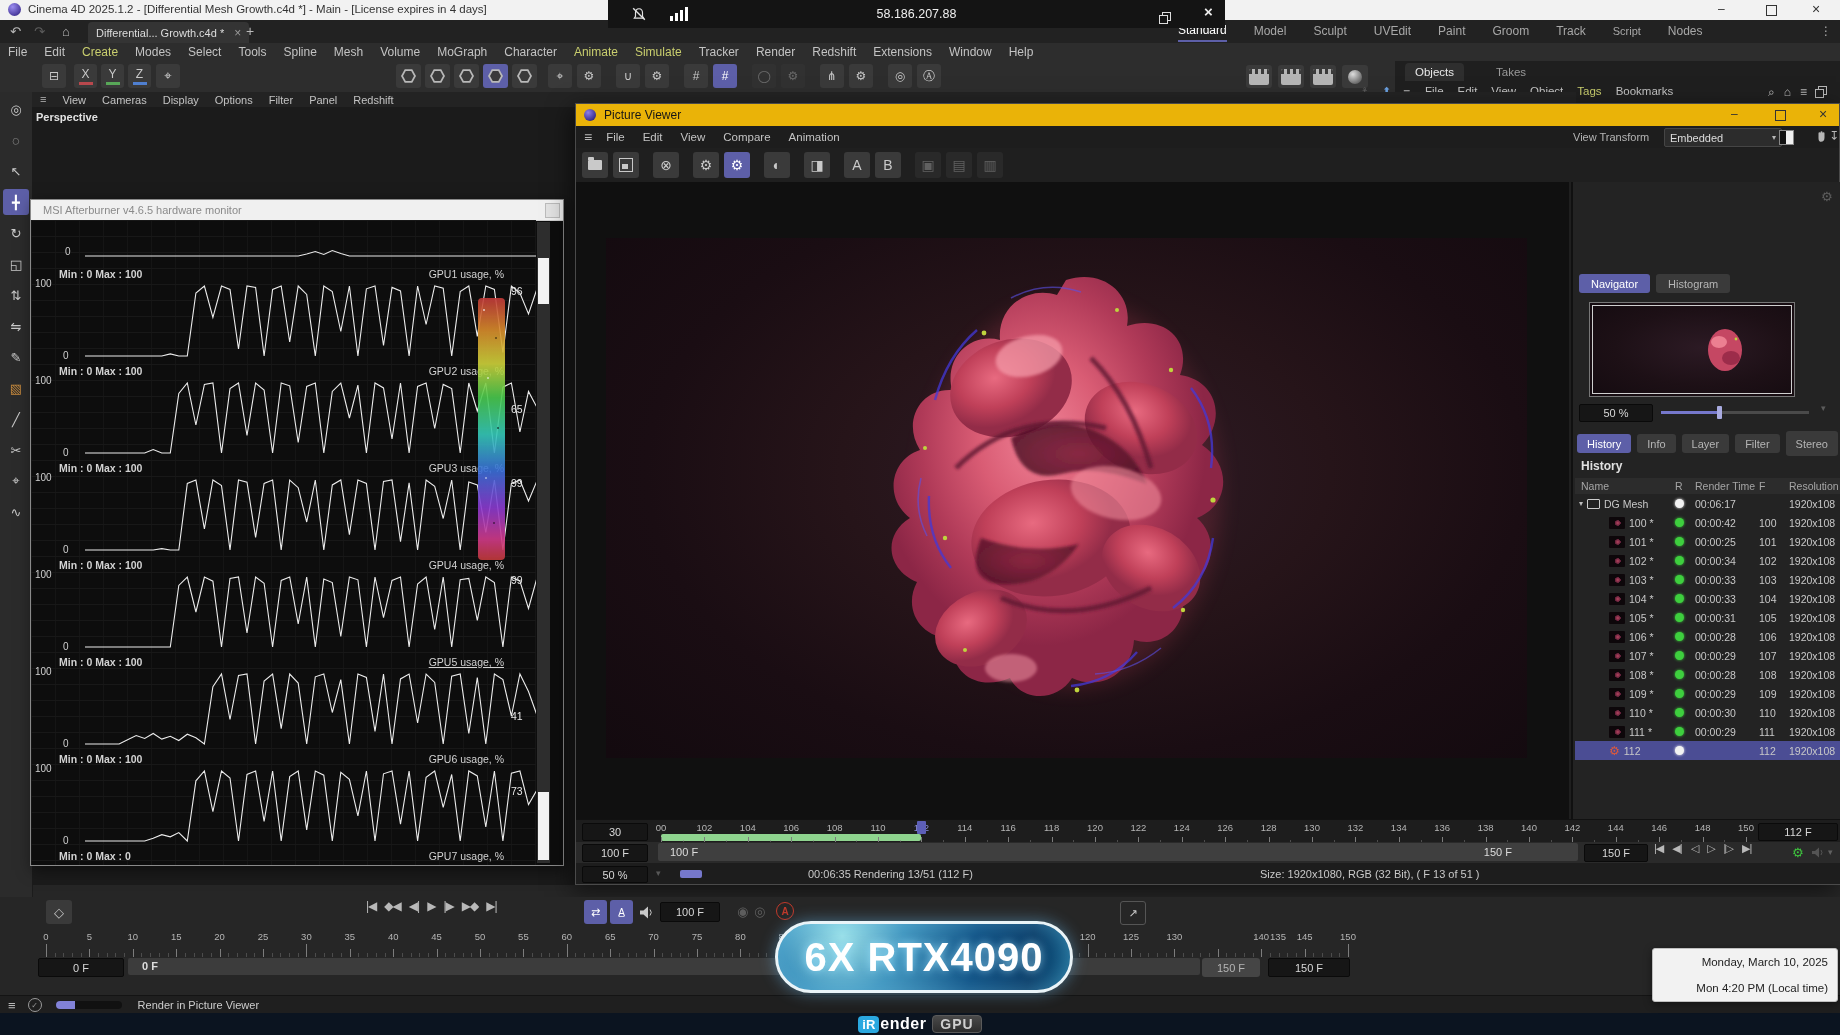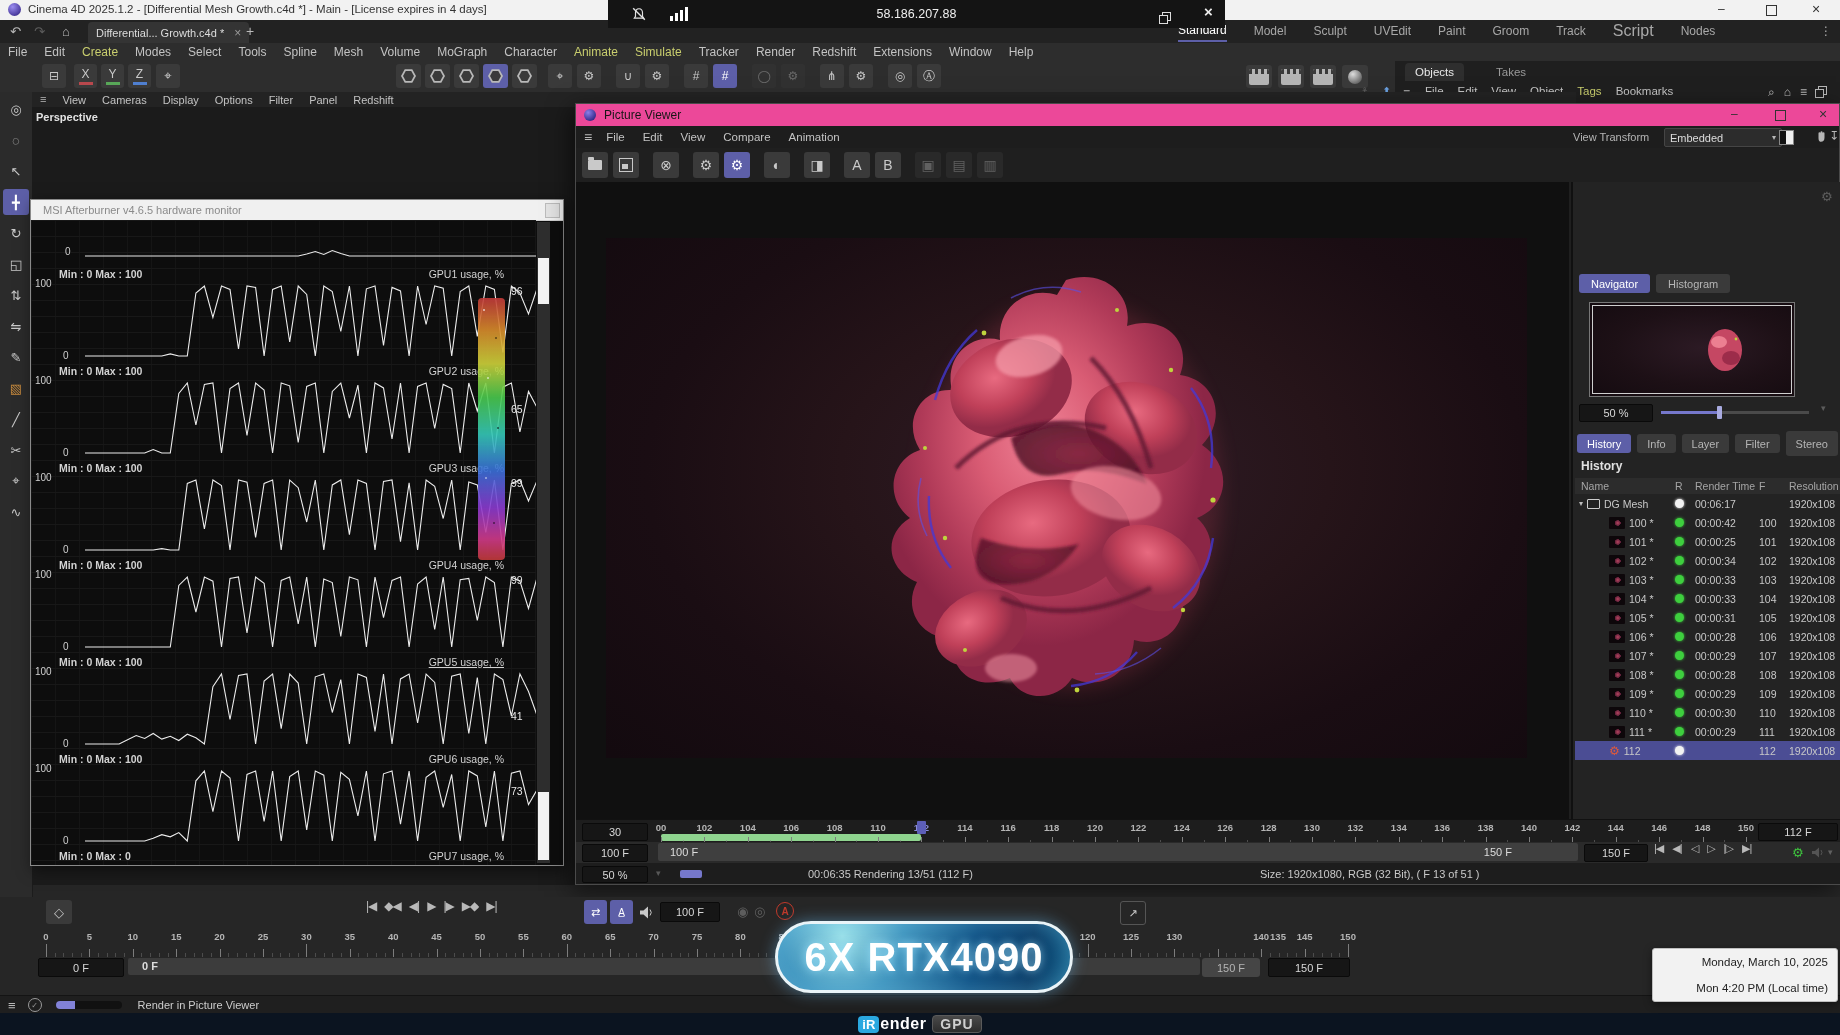--- a/index.html
+++ b/index.html
@@ -18,21 +18,21 @@
   .dupsq:before{content:"";position:absolute;left:2px;top:-2px;width:7px;height:7px;border:1.2px solid currentColor;}
   .dupsq:after{content:"";position:absolute;left:-1px;top:1px;width:7px;height:7px;border:1.2px solid currentColor;background:inherit;}
   .hex{width:15px;height:15px;background:#b9b9b9;clip-path:polygon(25% 5%,75% 5%,100% 50%,75% 95%,25% 95%,0% 50%);position:relative;}
   .hex i{position:absolute;inset:2px;background:#3a3a3a;clip-path:polygon(25% 5%,75% 5%,100% 50%,75% 95%,25% 95%,0% 50%);}
   .clap{width:20px;height:16px;background:#b5b5b5;border-radius:2px;position:relative;}
   .clap:before{content:"";position:absolute;left:0;right:0;top:0;height:5px;border-radius:2px 2px 0 0;
      background:repeating-linear-gradient(90deg,#3a3a3a 0 3px,#b5b5b5 3px 6px);}
   .menuitem{color:#c3c3c3;font-size:12px;cursor:default;}
   .accent{color:#c9ce6e;}
   .tick{position:absolute;bottom:0;width:1px;background:#7d7d7d;}
-  .ticklabel{position:absolute;top:0;color:#b5b5b5;font-size:9.5px;transform:translateX(-50%);font-weight:bold;}
+  .ticklabel{position:absolute;top:0;color:#b5b5b5;font-size:9.5px;transform:translateX(-50%);}
   .dot{width:9px;height:9px;border-radius:50%;display:inline-block;}
   .hrow{display:grid;grid-template-columns:100px 20px 64px 30px 56px;align-items:center;height:19px;
         color:#c8c8c8;font-size:10.5px;}
   .chip{background:#3a3a3a;color:#b5b5b5;border-radius:3px;font-size:11px;display:flex;align-items:center;justify-content:center;height:19px;}
   svg{display:block;}
 </style>
 </head>
 <body>
 
 <div id="root">
@@ -55,21 +55,21 @@
     </div>
     <span class="abs" style="left:246px;top:3px;color:#bbb;font-size:14px;">+</span>
     <div class="abs r" id="workspaceTabs" style="left:1178px;top:3px;height:18px;gap:27px;">
         <span style="font-size: 12px; color: rgb(255, 255, 255); padding-bottom: 3px; border-bottom: 2px solid rgb(93, 95, 168);">Standard</span>
         <span style="font-size: 12px; color: rgb(168, 168, 168); padding-bottom: 3px;">Model</span>
         <span style="font-size: 12px; color: rgb(168, 168, 168); padding-bottom: 3px;">Sculpt</span>
         <span style="font-size: 12px; color: rgb(168, 168, 168); padding-bottom: 3px;">UVEdit</span>
         <span style="font-size: 12px; color: rgb(168, 168, 168); padding-bottom: 3px;">Paint</span>
         <span style="font-size: 12px; color: rgb(168, 168, 168); padding-bottom: 3px;">Groom</span>
         <span style="font-size: 12px; color: rgb(168, 168, 168); padding-bottom: 3px;">Track</span>
-        <span style="font-size: 16px; color: rgb(168, 168, 168); padding-bottom: 3px; text-align: right;">Script</span>
+        <span style="font-size: 11px; color: rgb(168, 168, 168); padding-bottom: 3px; text-align: right;">Script</span>
         <span style="font-size: 12px; color: rgb(168, 168, 168); padding-bottom: 3px;">Nodes</span>
       </div>
     <span class="abs" style="left:1820px;top:4px;color:#aaa;font-size:12px;">⋮</span>
   </div>
 
   <div class="abs r" id="mainMenu" style="left:0;top:43px;width:1840px;height:18px;background:#2d2d2d;gap:17px;padding-left:8px;">
       <span class="menuitem">File</span>
       <span class="menuitem">Edit</span>
       <span class="menuitem accent">Create</span>
       <span class="menuitem">Modes</span>
@@ -310,21 +310,21 @@
        background:linear-gradient(180deg,#c23a3a,#d88a2c 12%,#cfd23a 25%,#49c94e 38%,#35c9b8 52%,#3a6fd8 66%,#8a3ad0 80%,#d03a8a 92%,#c23a3a);
        filter:blur(.4px);"></div>
   <div class="abs" style="left:478px;top:298px;width:27px;height:262px;
        background-image:radial-gradient(circle 1.5px at 6px 12px,#fff8 99%,transparent),radial-gradient(circle 1.5px at 18px 40px,#0006 99%,transparent),
        radial-gradient(circle 1.5px at 10px 80px,#fff7 99%,transparent),radial-gradient(circle 1.5px at 20px 130px,#0007 99%,transparent),
        radial-gradient(circle 1.5px at 8px 180px,#fff6 99%,transparent),radial-gradient(circle 1.5px at 16px 225px,#0006 99%,transparent);
        background-size:27px 262px;"></div>
 
   <div class="abs" id="pvWin" style="left:575px;top:103px;width:1265px;height:782px;background:#1f1f1f;border:1px solid #4a4a4a;box-shadow:-4px 6px 22px rgba(0,0,0,.55);box-sizing:border-box;">
 
-    <div class="abs r" style="left:0;top:0;width:100%;height:22px;background:#ec4899;">
+    <div class="abs r" style="left:0;top:0;width:100%;height:22px;background:#eab308;">
       <span style="margin-left:8px;width:12px;height:12px;border-radius:50%;background:radial-gradient(circle at 35% 30%,#8d7ee8,#3a2f90 70%,#201a55);"></span>
       <span style="margin-left:8px;font-size:12px;color:#161616;">Picture Viewer</span>
       <span class="abs ico" style="left:1155px;top:4px;color:#333;">–</span>
       <span class="abs sq" style="left:1199px;top:6px;color:#333;"></span>
       <span class="abs" style="left:1243px;top:2px;color:#333;font-size:14px;">×</span>
     </div>
 
     <div class="abs r" style="left:0;top:22px;width:100%;height:22px;background:#1d1d1d;">
       <span class="ico" style="margin-left:8px;font-size:14px;">≡</span>
       <span id="pvMenus" class="r" style="gap:18px;margin-left:14px;">

